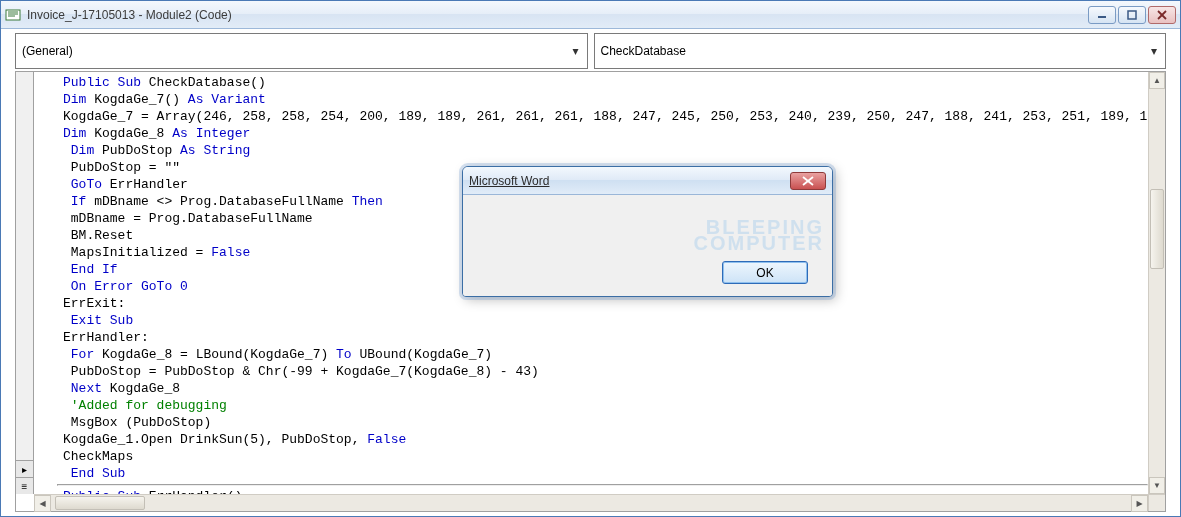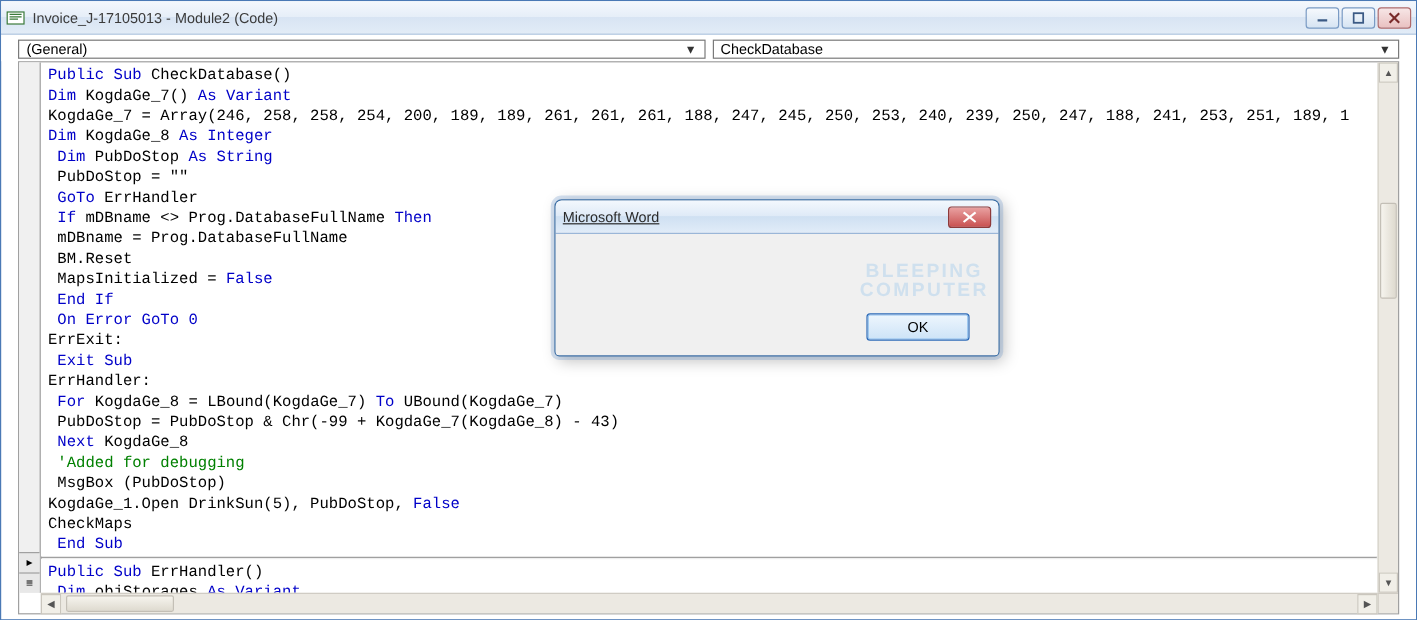--- a/index.html
+++ b/index.html
@@ -45,21 +45,21 @@
     font-size:10px; color:#3b5a85;
   }
   .win-btn.close { border-color:#b06a6a; background:linear-gradient(to bottom,#f7e6e6,#e9c1c1); color:#7a2a2a;}
   .dropdown-row {
     display:flex;
     padding: 4px 14px 2px 14px;
     gap: 6px;
     background:#fff;
   }
   .dropdown {
-    flex:1; height:16px;
+    flex:1; height:36px;
     border:1px solid #7a7a7a;
     background:#fff;
     display:flex; align-items:center; justify-content:space-between;
     padding:0 4px 0 6px;
     font-size:12px;
   }
   .dd-arrow {
     width:14px; height:14px;
     display:flex; align-items:center; justify-content:center;
     color:#333;
@@ -85,20 +85,21 @@
   .gutter-btn {
     width:17px;height:17px;
     border-top:1px solid #a0a0a0;
     display:flex;align-items:center;justify-content:center;
     font-size:10px;background:#e8e8e8;
   }
   .code-scroll {
     position:absolute;
     left:18px; right:17px; top:0; bottom:17px;
     overflow:hidden;
+    padding-left:23px;
   }
   pre.code {
     font-family: Consolas,"Courier New",monospace;
     font-size:13px;
     line-height:17px;
     white-space:pre;
     padding:2px 6px;
     color:#000;
   }
   .kw { color:#0000c8; }
@@ -163,22 +164,22 @@
   }
   .dlg-body{
     padding:18px 16px 8px 16px;
     font-size:12px; color:#222;
     background:#f0f0f0;
     position:relative;
     min-height:60px;
   }
   .watermark{
     position:absolute; right:8px; bottom:4px;
-    font-size:16px; font-weight:700; letter-spacing:2px;
-    color:#cfe0ee; line-height:16px; text-align:center;
+    font-size:20px; font-weight:700; letter-spacing:2px;
+    color:#cfe0ee; line-height:16px; text-align:right;
     font-family:Arial,sans-serif;
     pointer-events:none;
   }
   .dlg-foot{
     padding:6px 24px 12px 10px;
     display:flex; justify-content:flex-end;
     background:#f0f0f0;
   }
   .ok-btn{
     width:86px;height:23px;

